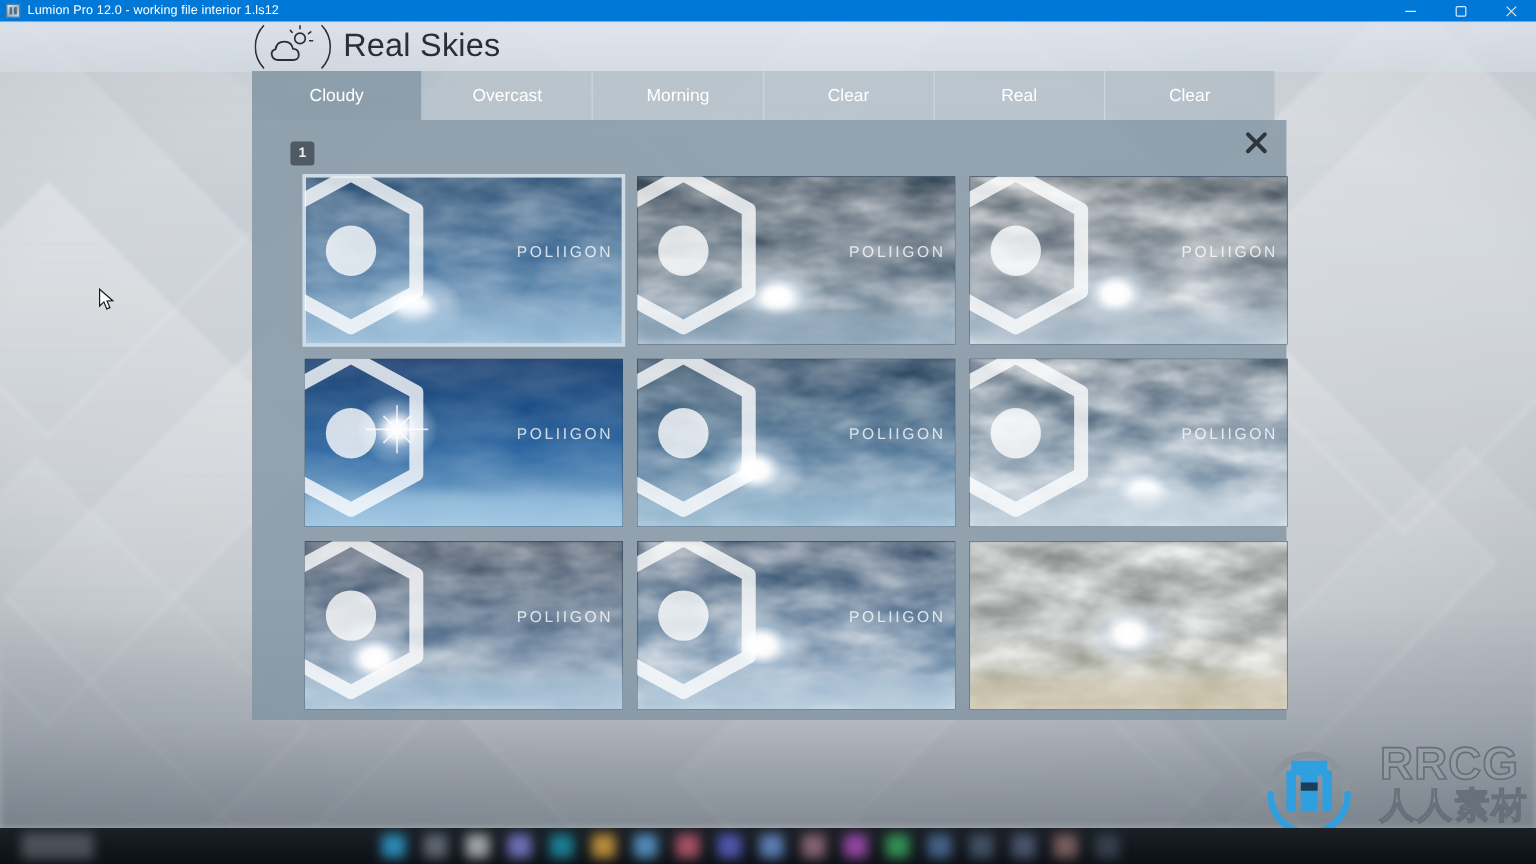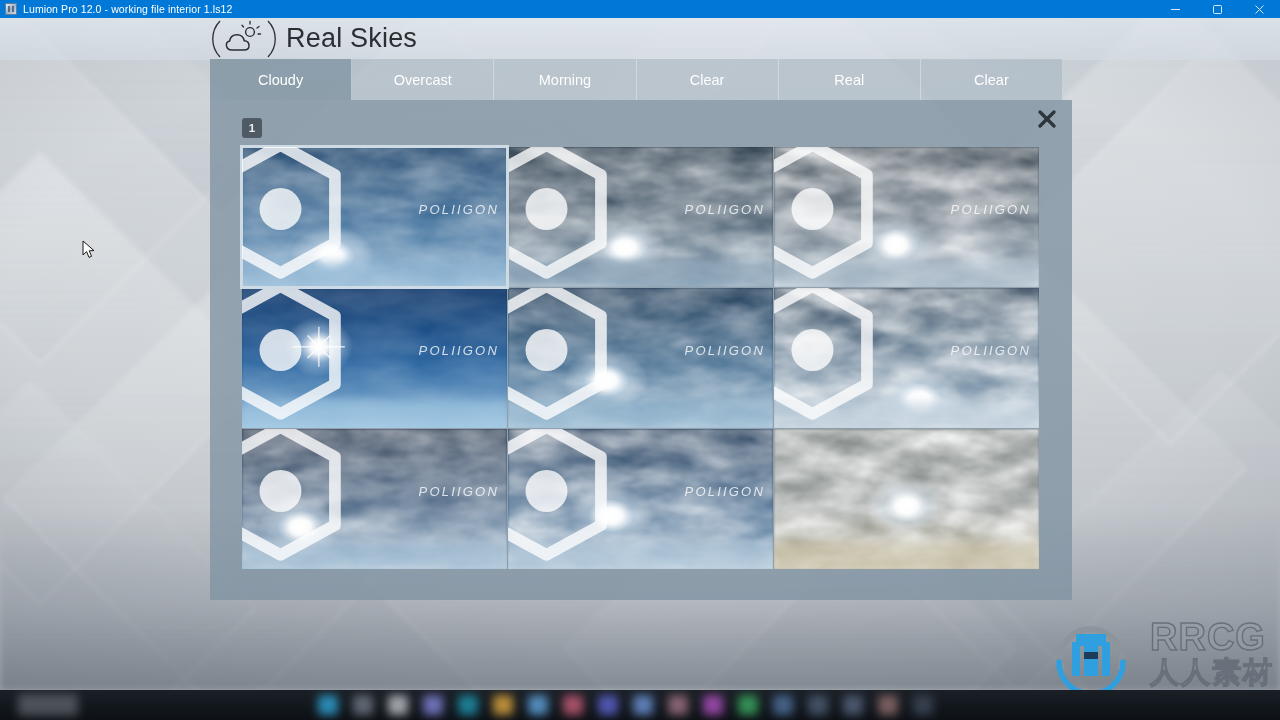--- a/index.html
+++ b/index.html
@@ -172,27 +172,26 @@
     position: absolute;
     right: 10px; top: 4px;
     width: 30px; height: 30px;
     display: flex; align-items: center; justify-content: center;
     cursor: pointer;
     color: #2e363d;
   }
 
   .grid {
     position: absolute;
-    left: 32px; top: 47px;
+    left: 44px; top: 47px;
     width: 798px;
     display: grid;
     grid-template-columns: repeat(3, 265px);
     grid-template-rows: repeat(3, 140px);
-    gap: 1px;
-    font-style: italic;
+    gap: 12px;
   }
   .thumb {
     position: relative;
     width: 265px; height: 140px;
     overflow: hidden;
     cursor: pointer;
     background: #16304d;
   }
   .thumb.selected {
     outline: 3px solid #cfdbe4;

